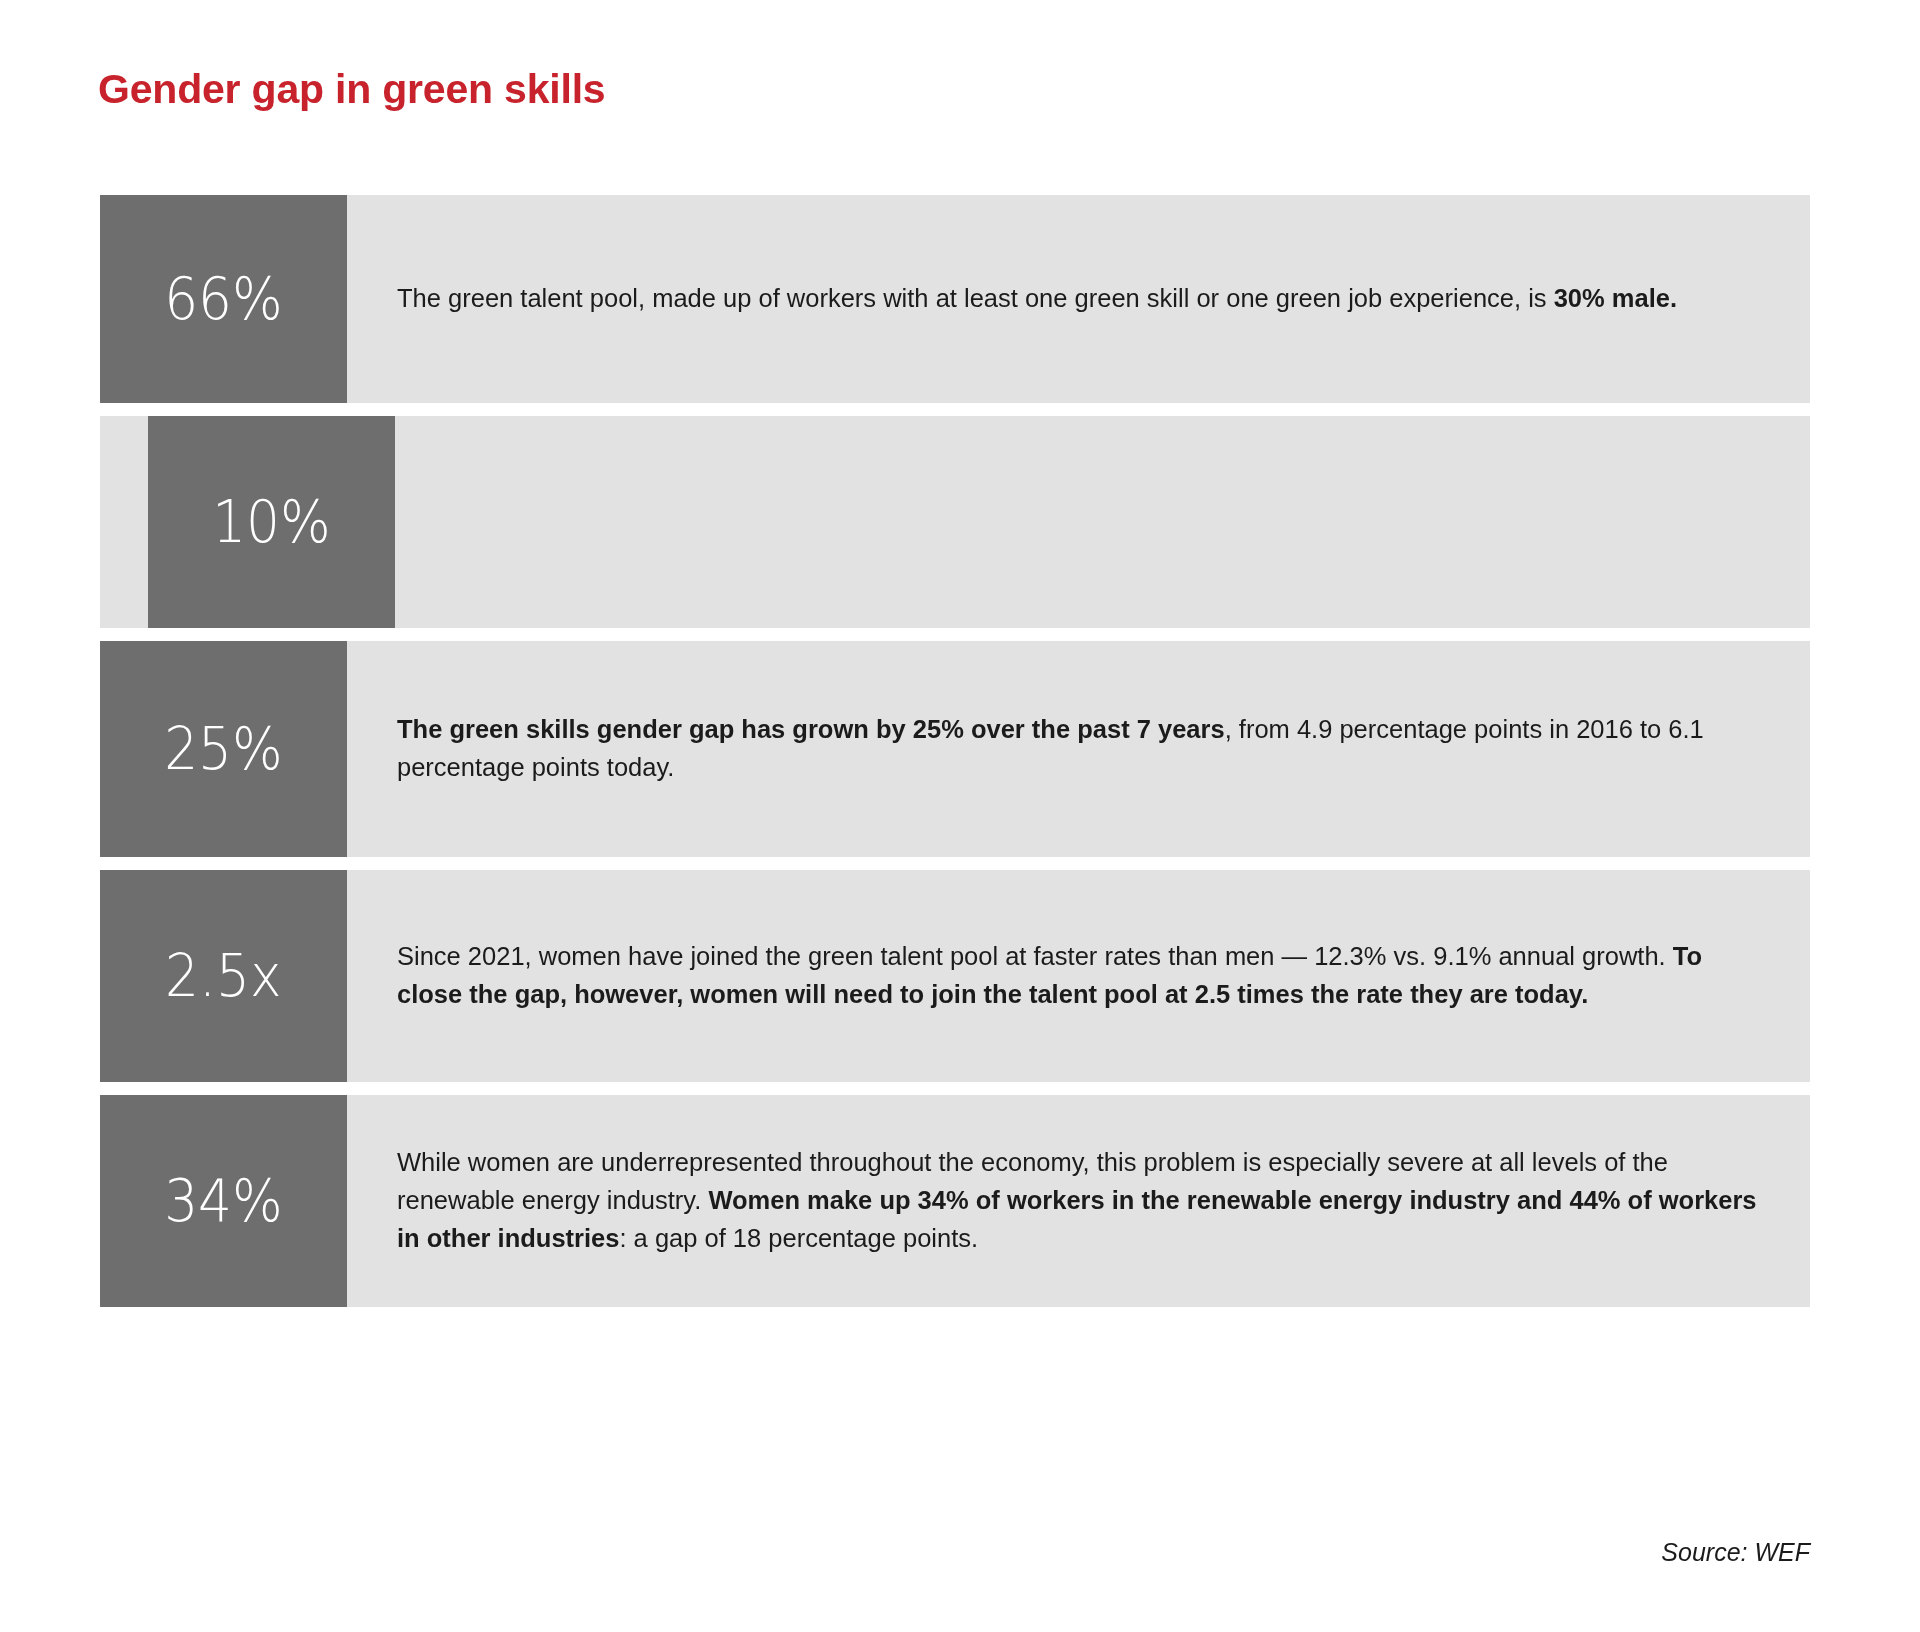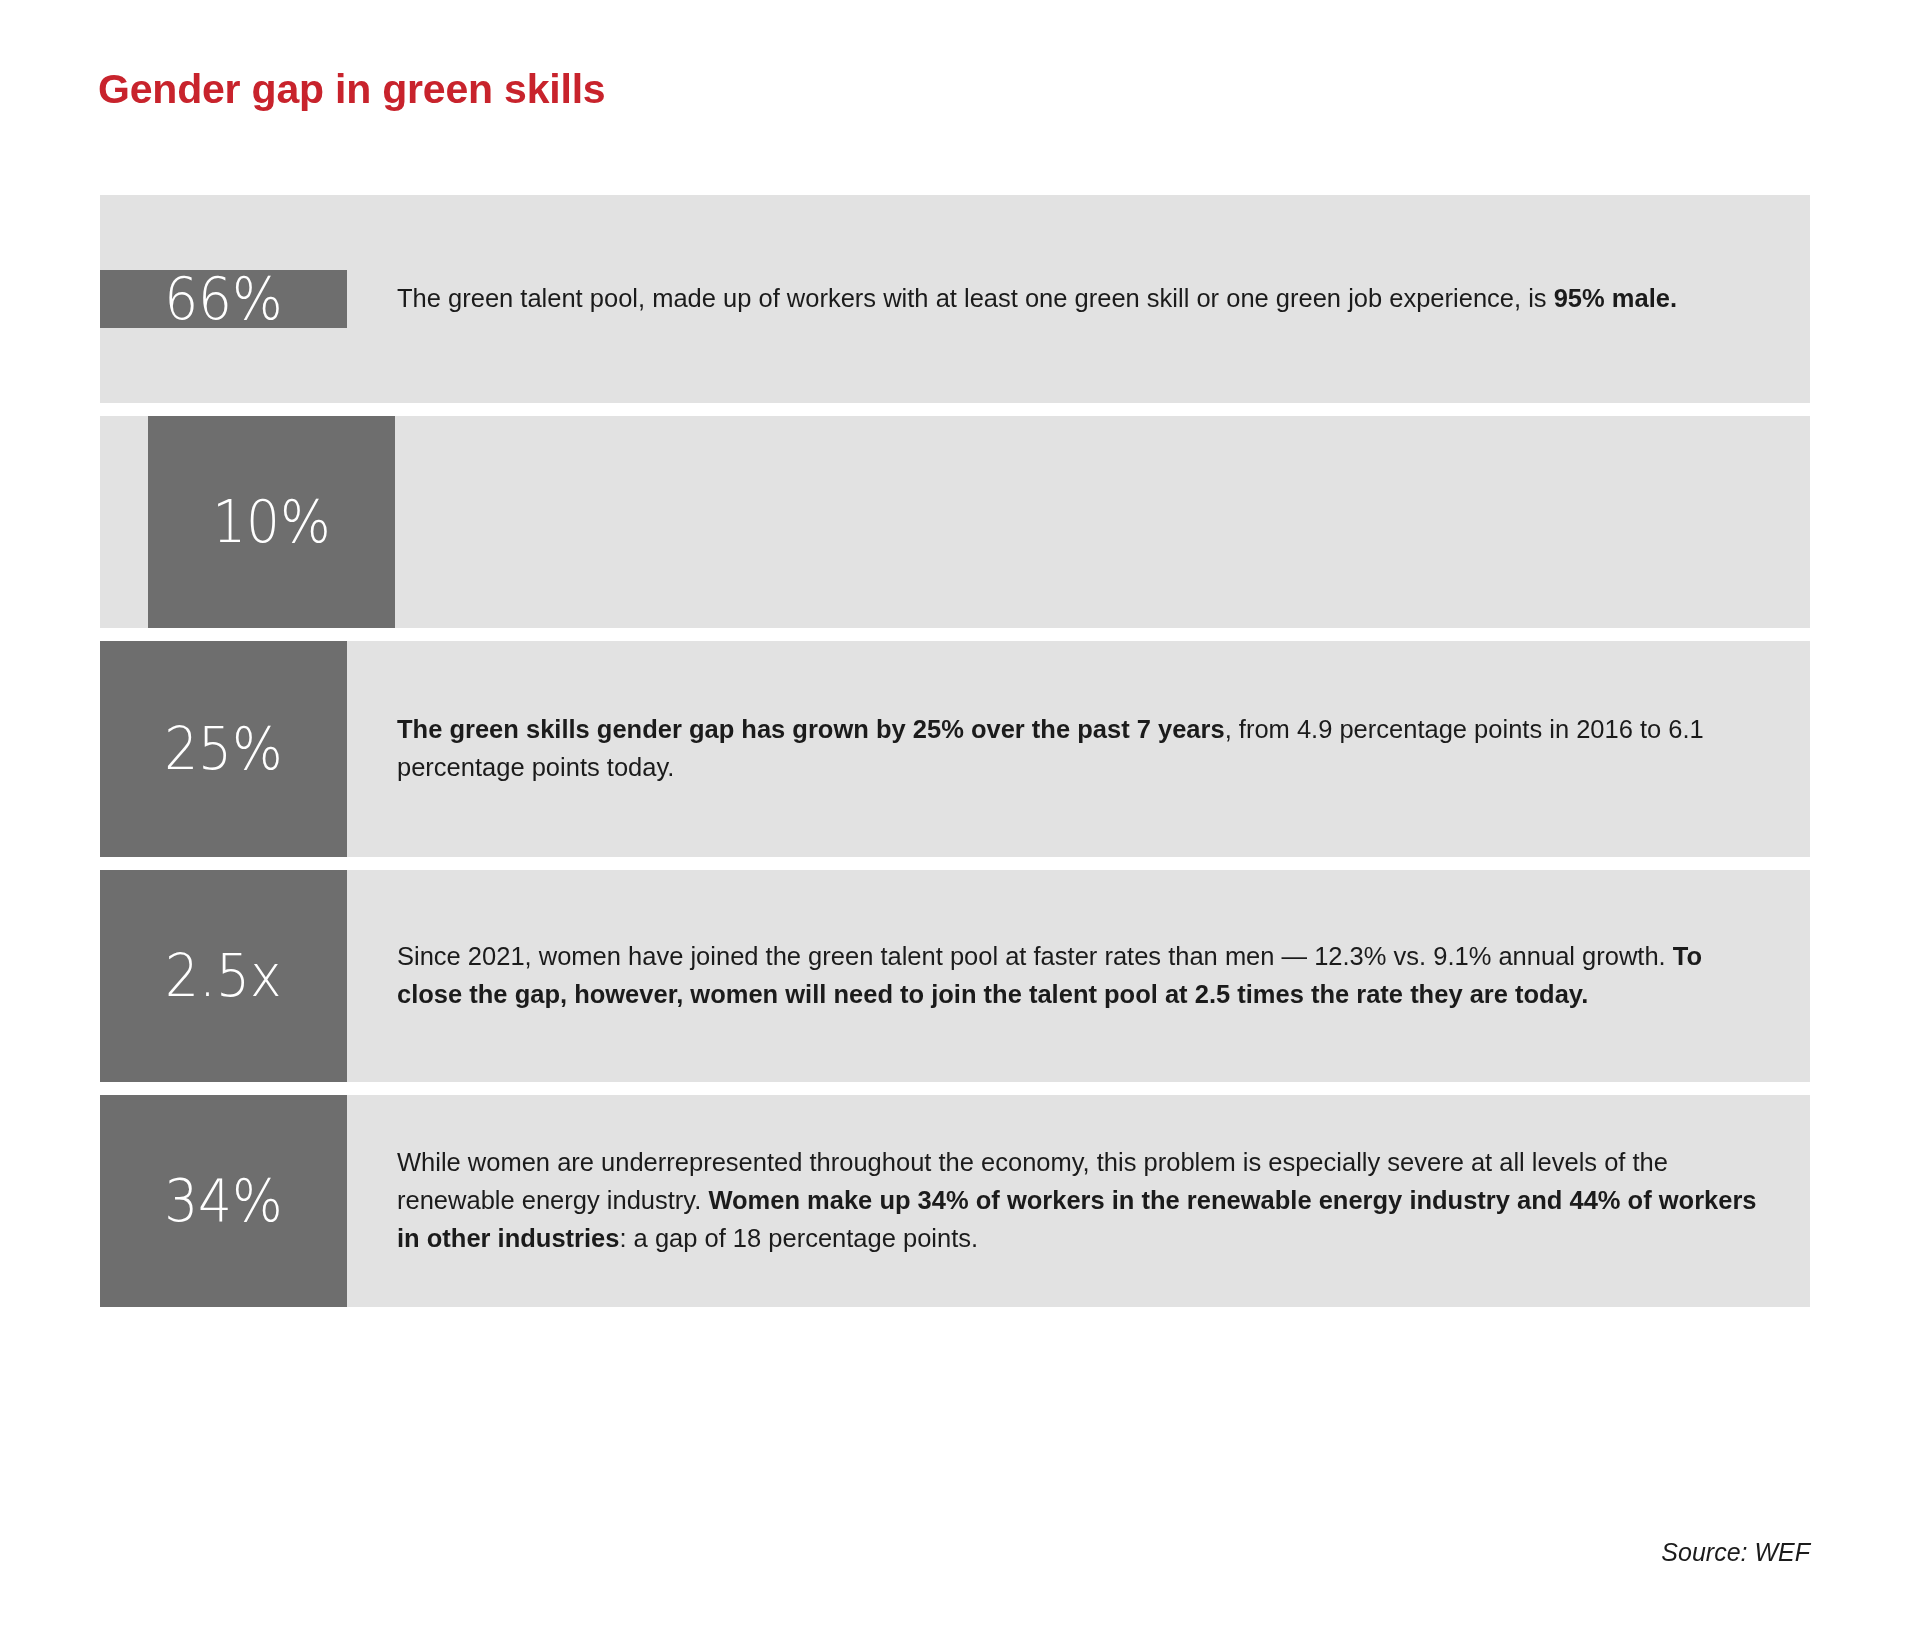--- a/index.html
+++ b/index.html
@@ -70,21 +70,21 @@
   .row-text p {
     margin: 0;
     font-size: 25.5px;
     line-height: 1.48;
     color: #1b1b1b;
     font-family: "Liberation Sans", sans-serif;
   }
   .row-text b {
     font-weight: bold;
   }
-  .r1 { min-height: 208px; align-items: center; }
+  .r1 { min-height: 208px; }
   .r2 { min-height: 212px; padding-left: 48px; }
   .r3 { min-height: 216px; }
   .r4 { min-height: 212px; }
   .r5 { min-height: 212px; }
   .source {
     position: absolute;
     right: 110px;
     top: 1538px;
     font-size: 25px;
     font-style: italic;
@@ -98,21 +98,21 @@
 
   <div class="title">Gender gap in green skills</div>
 
   <div class="rows">
 
     <div class="row r1">
       <div class="stat-box">
         <span class="stat-value">66%</span>
       </div>
       <div class="row-text">
-        <p><span>The green talent pool, made up of workers with at least one green skill or one green job experience, is </span><b>95% male.</b></p>
+        <p><span>The green talent pool, made up of workers with at least one green skill or one green job experience, is </span><b>30% male.</b></p>
       </div>
     </div>
 
     <div class="row r2">
       <div class="stat-box">
         <span class="stat-value">10%</span>
       </div>
     </div>
 
     <div class="row r3">

